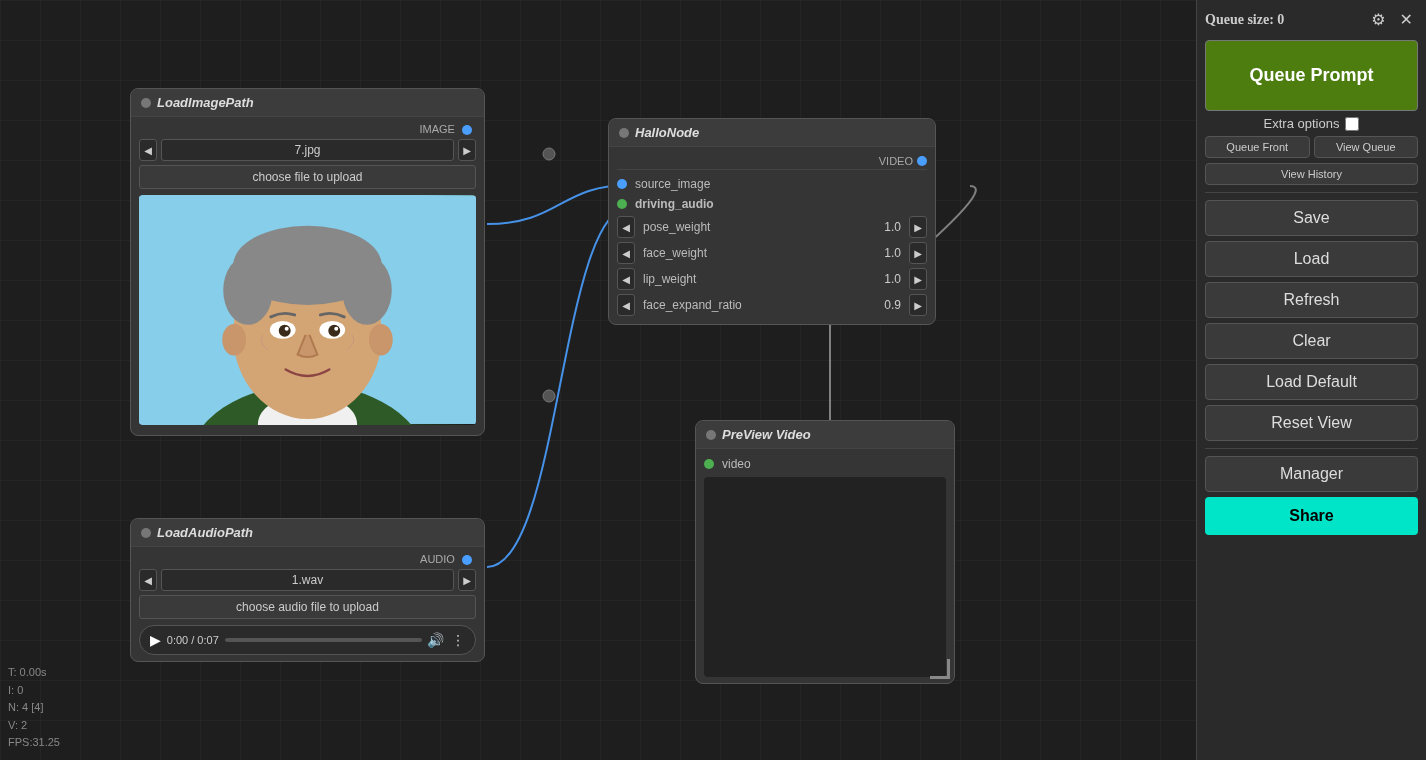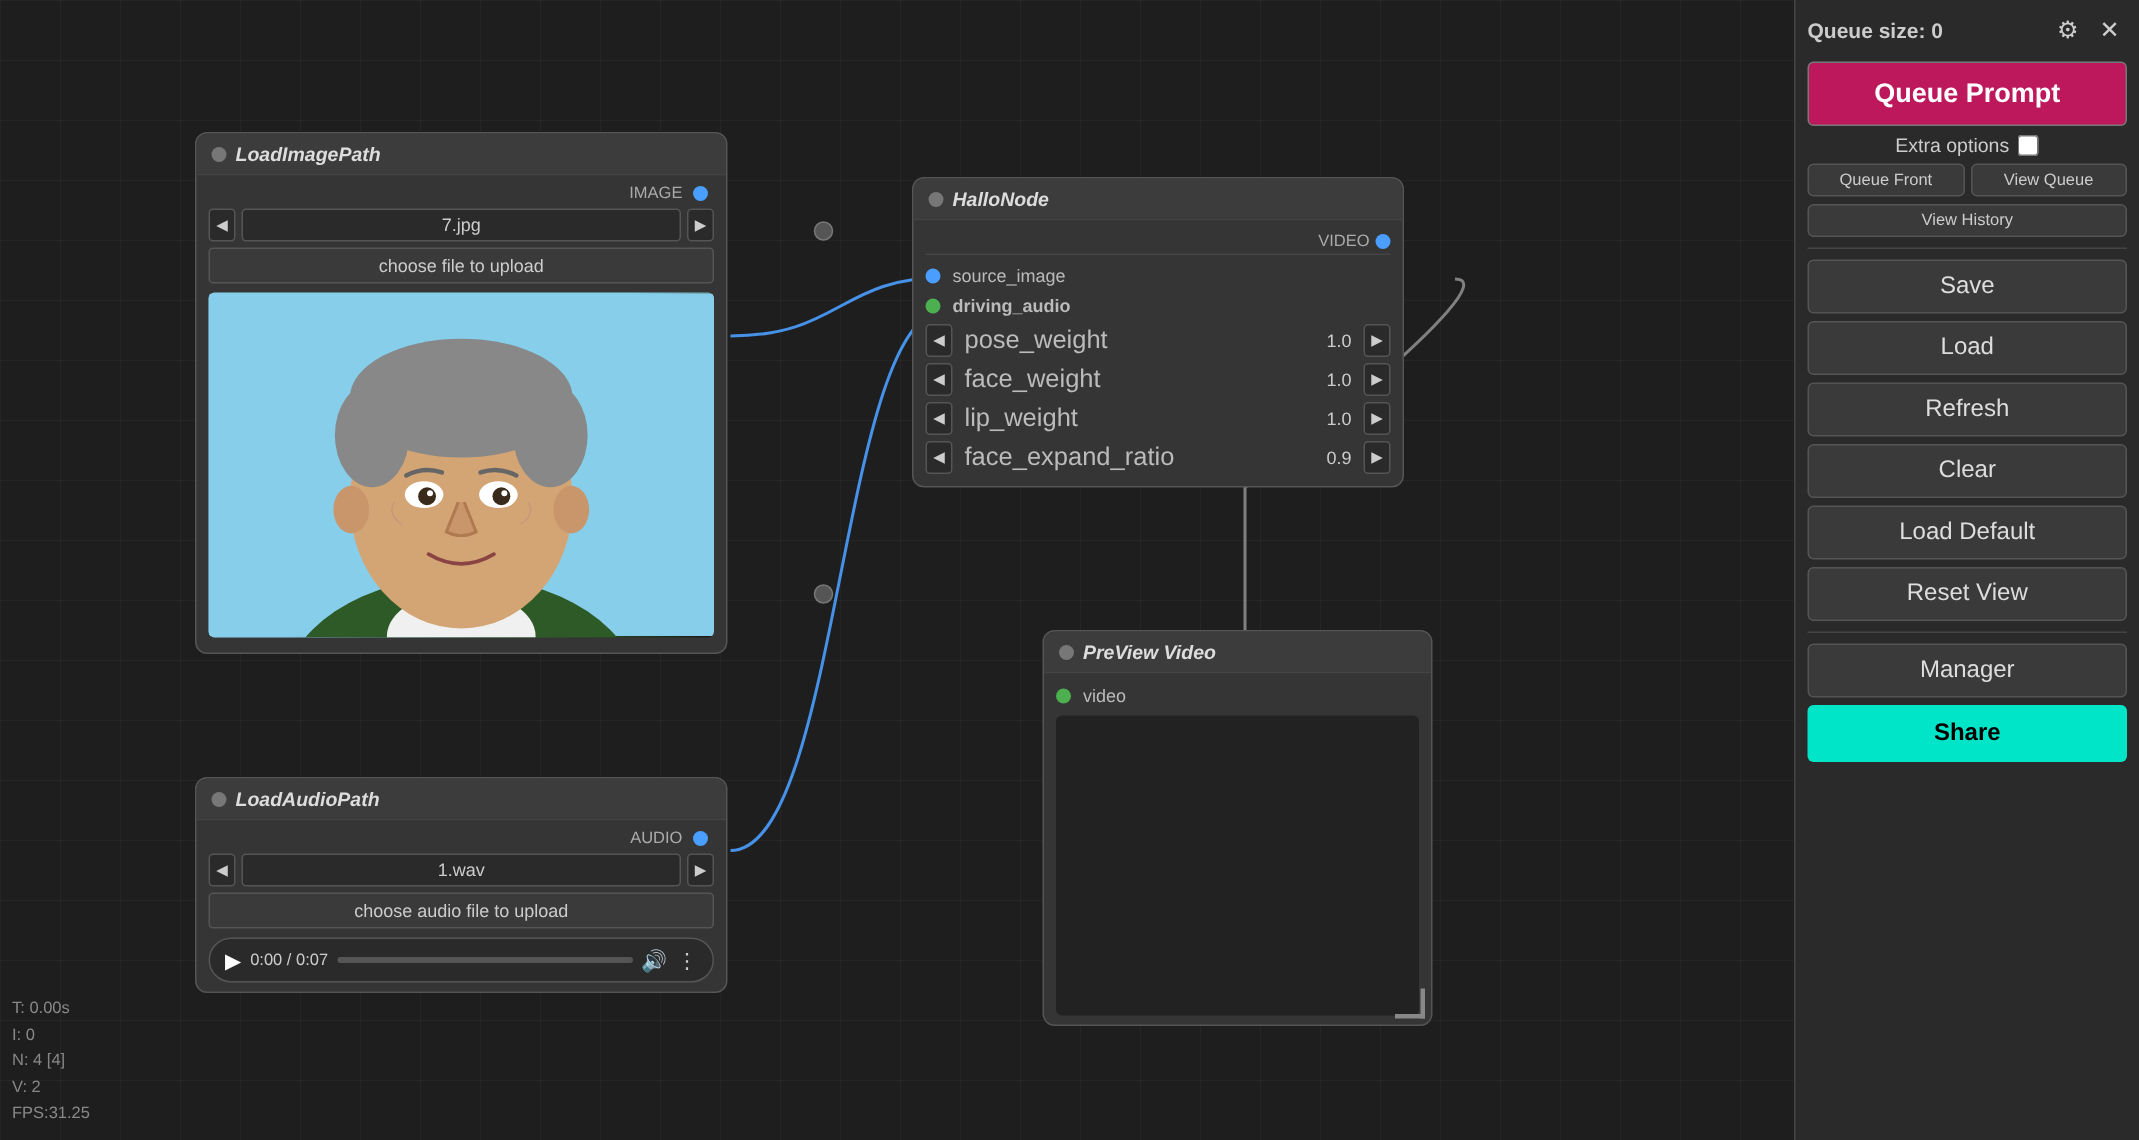--- a/index.html
+++ b/index.html
@@ -45,39 +45,40 @@
       display: flex;
       align-items: center;
       justify-content: space-between;
       margin-bottom: 4px;
     }
 
     .queue-size-text {
       font-size: 14px;
       color: #ccc;
       font-weight: bold;
+      font-family: Liberation Serif, serif;
     }
 
     .icon-btn {
       background: none;
       border: none;
       color: #ccc;
       cursor: pointer;
       font-size: 16px;
       padding: 2px 5px;
     }
 
     .queue-prompt-btn {
-      background: #be185d;
+      background: #4d7c0f;
       border: 1px solid #777;
       border-radius: 4px;
       color: #fff;
       font-size: 18px;
       font-weight: bold;
-      padding: 10px;
+      padding: 24px;
       cursor: pointer;
       width: 100%;
       text-align: center;
     }
 
     .extra-options-row {
       display: flex;
       align-items: center;
       justify-content: center;
       gap: 6px;
@@ -390,21 +391,21 @@
     
     .param-row {
       display: flex;
       align-items: center;
       gap: 4px;
       padding: 2px 0;
     }
 
     .param-name {
       flex: 1;
-      font-size: 17px;
+      font-size: 12px;
       color: #bbb;
       padding-left: 4px;
     }
 
     .param-value {
       font-size: 12px;
       color: #ccc;
       text-align: right;
       padding-right: 4px;
       min-width: 30px;

